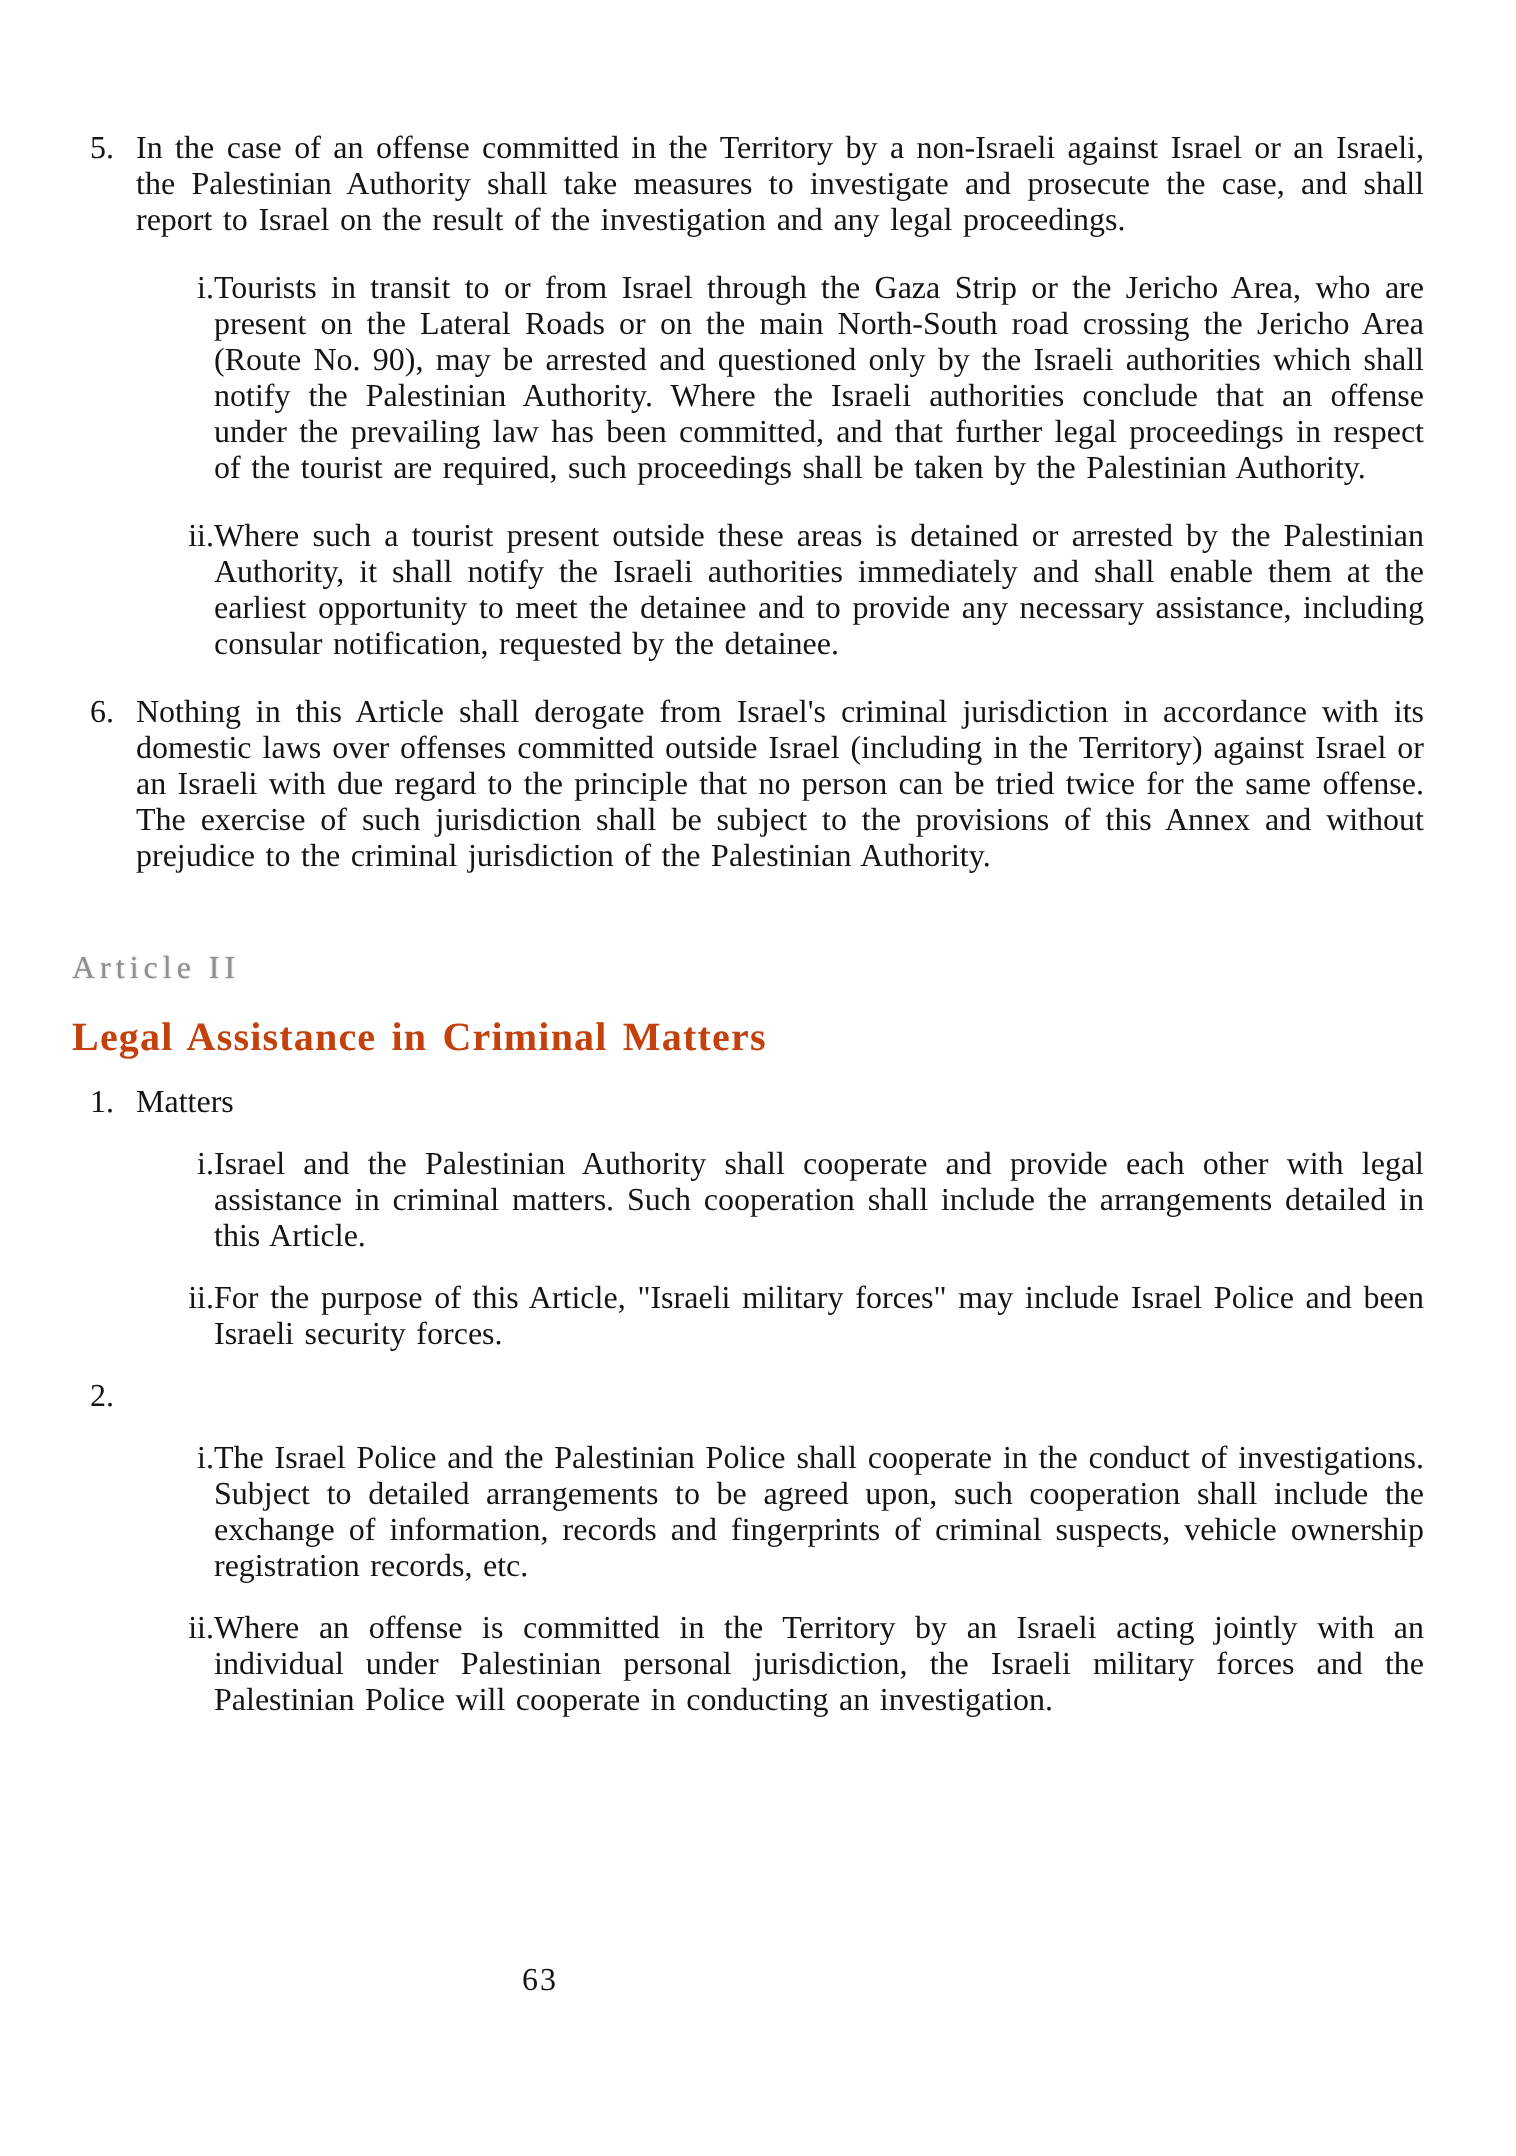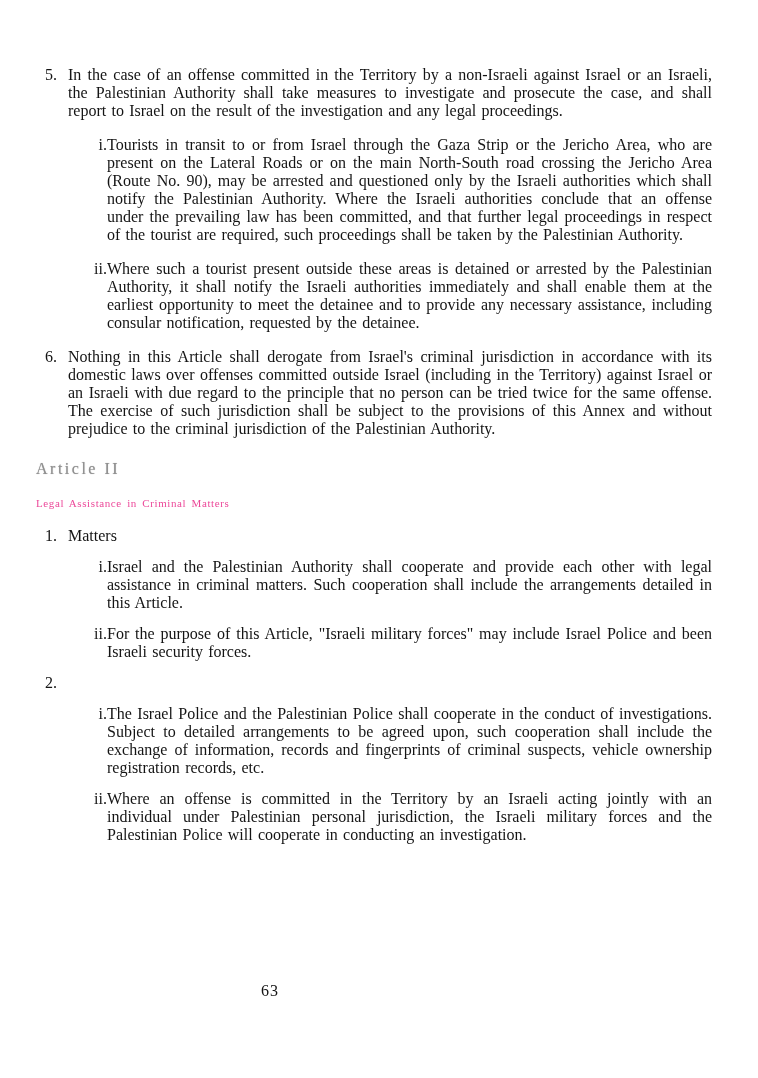--- a/index.html
+++ b/index.html
@@ -49,35 +49,36 @@
     flex: 1;
     margin-left: 0;
     text-align: justify;
     word-spacing: 0.08em;
   }
   .sect-area .sub {
     margin-top: 13px;
     margin-bottom: 13px;
   }
   .article-heading {
-    margin: 22px 0 14px -27px;
+    margin: 38px 0 14px -27px;
     padding-left: 18px;
     color: #8f8f8f;
     letter-spacing: 2.5px;
     text-shadow: 0 0 1px #b5b5b5;
     font-size: 16px;
   }
   .article-title {
     margin: 0 0 13px -27px;
     padding-left: 18px;
-    font-size: 11px;
+    font-size: 20px;
     letter-spacing: 0.6px;
     word-spacing: 2px;
     line-height: 22px;
-    color: #ec4899;
+    color: #c2410c;
+    font-weight: bold;
   }
   .section-head {
     display: flex;
     margin: 13px 0 13px 0;
   }
   .section-head .num {
     width: 23px;
     flex: none;
   }
   .footer {

